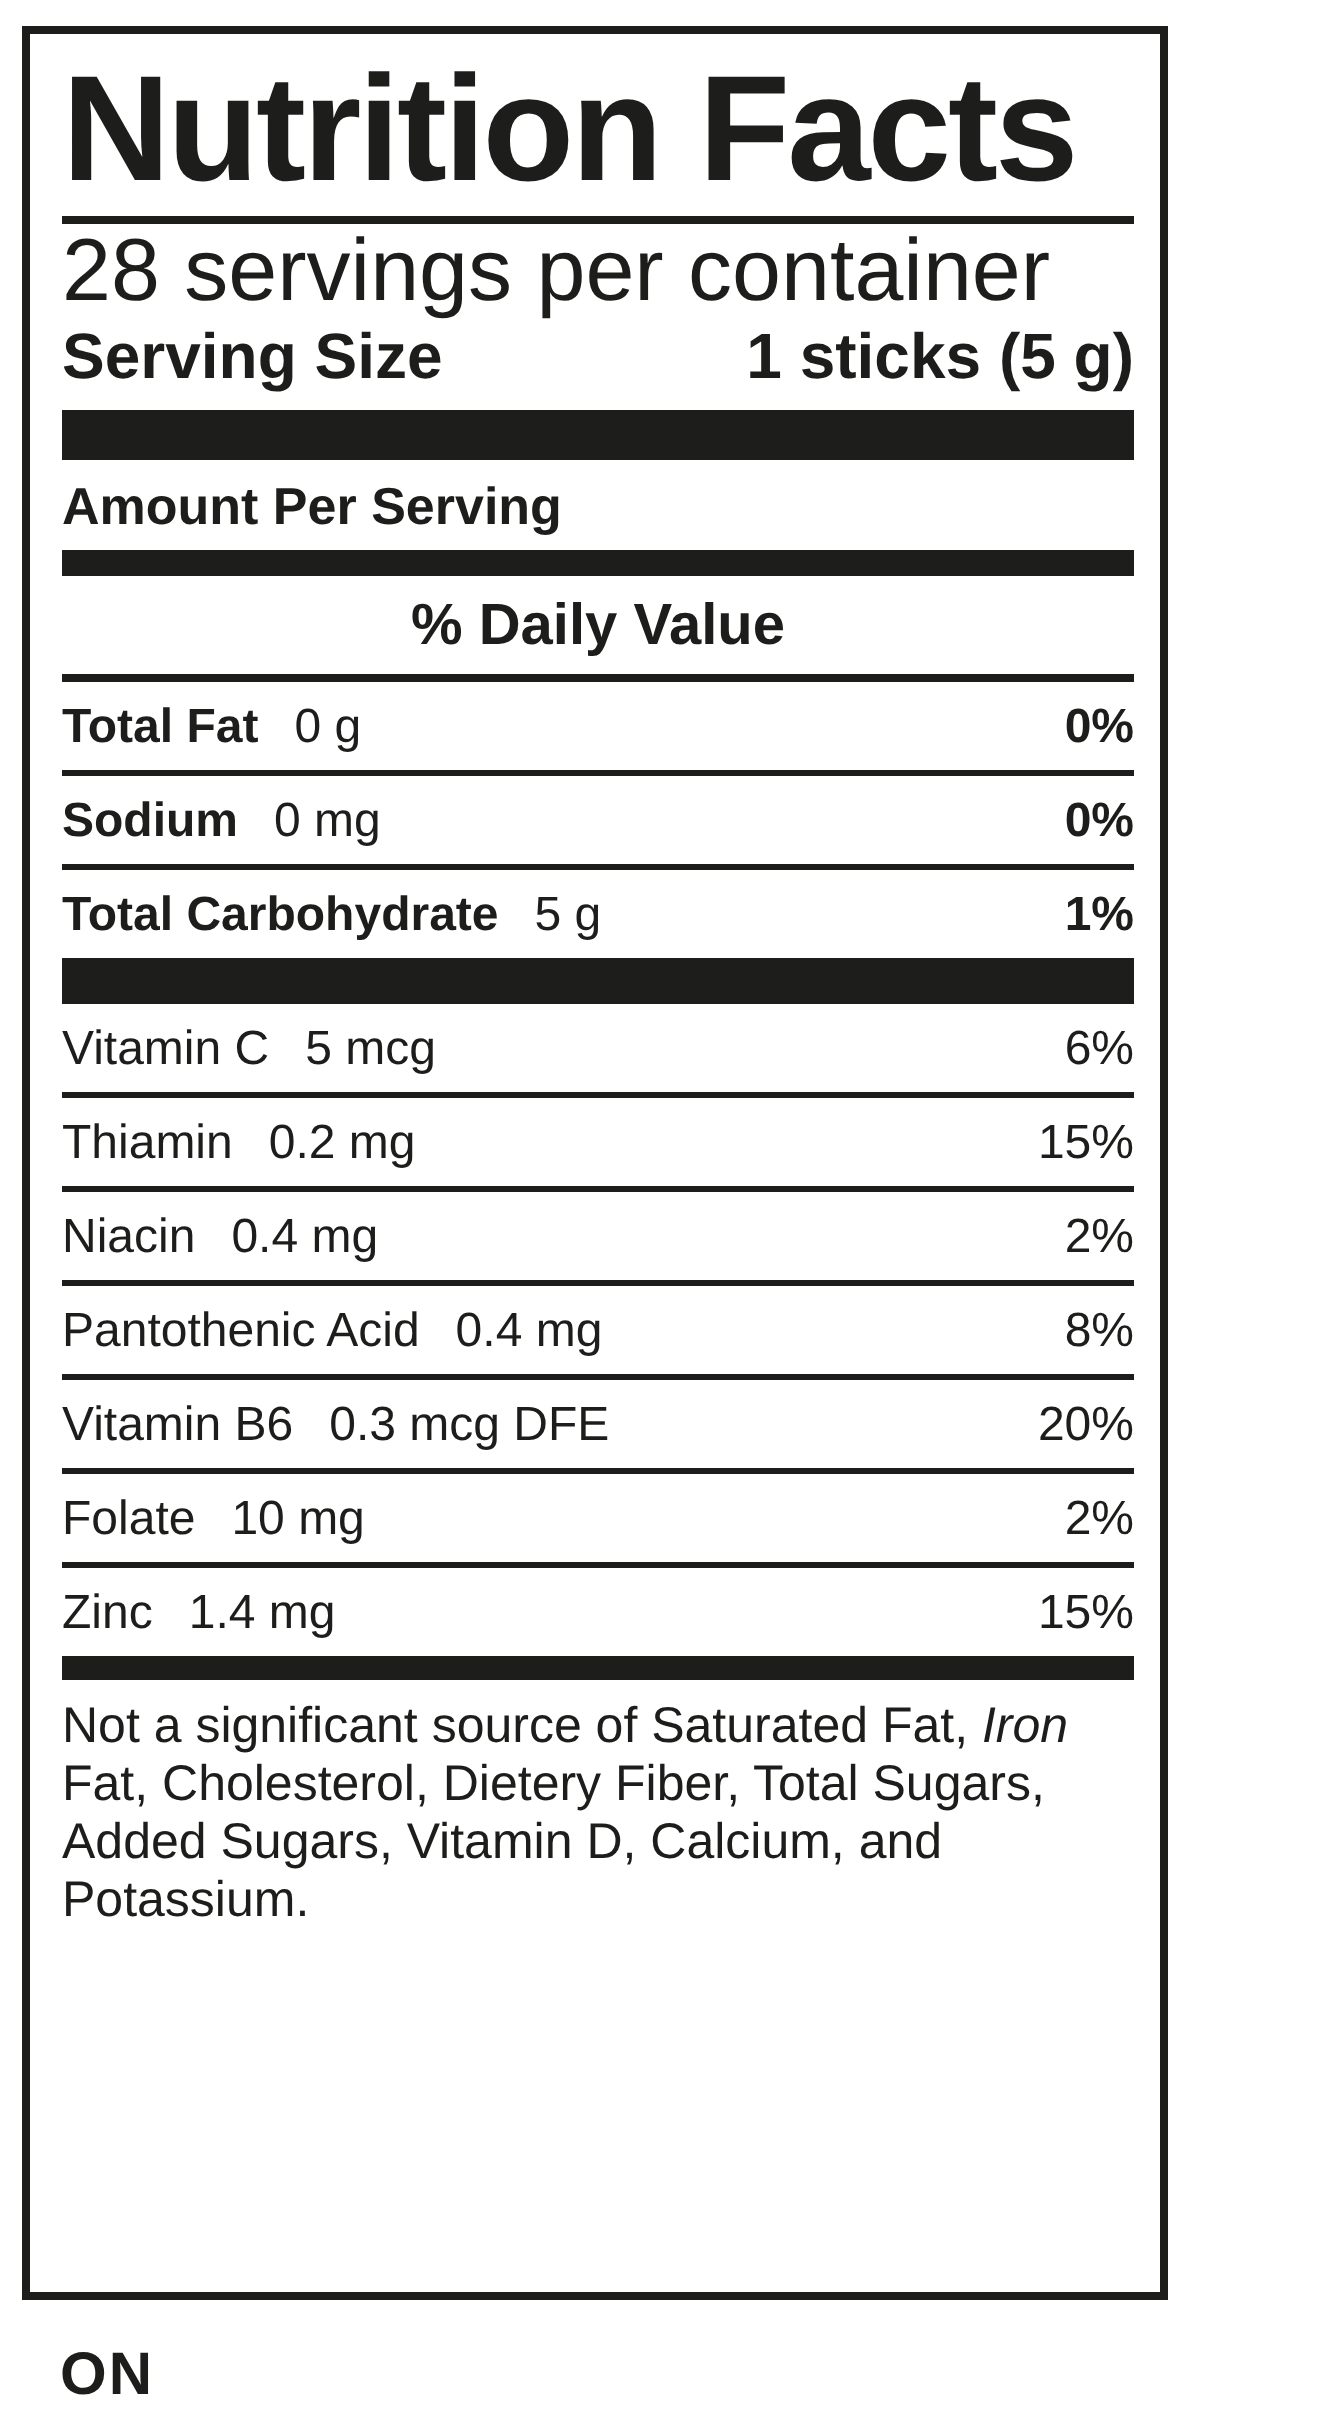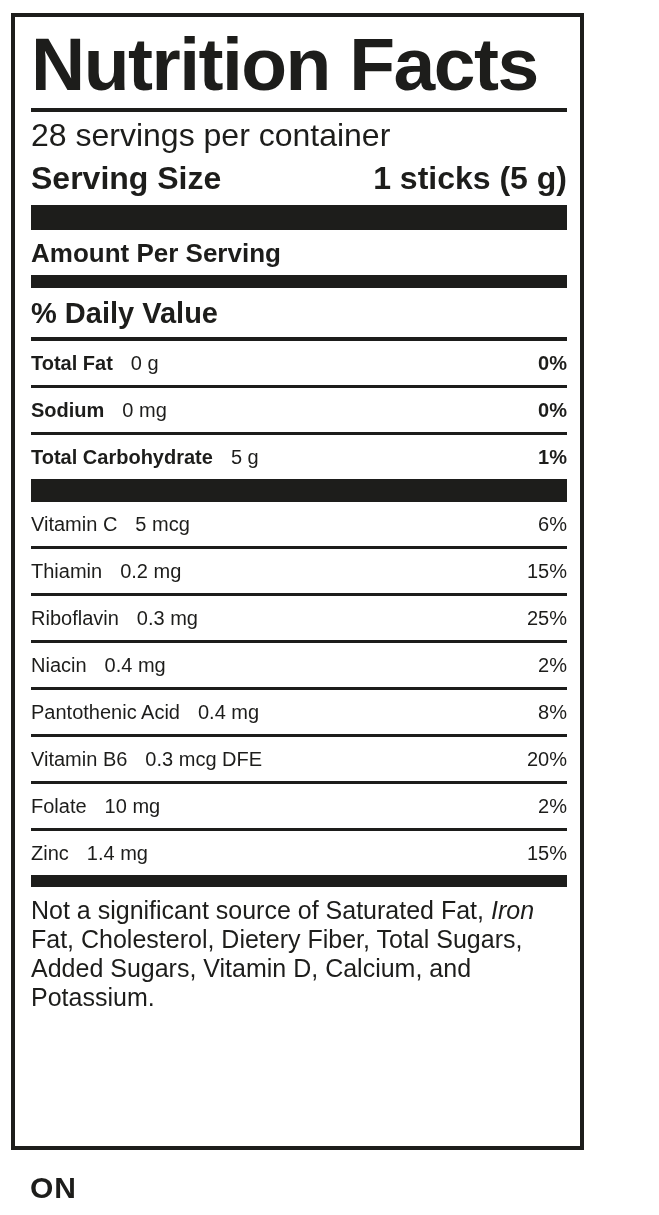--- a/index.html
+++ b/index.html
@@ -23,47 +23,47 @@
   }
   .nf-title {
     font-size: 75px;
     font-weight: bold;
     letter-spacing: -1.5px;
     line-height: 1.0;
     margin-top: 5px;
     white-space: nowrap;
   }
   .thin-rule { height: 4px; background: var(--ink); margin-top: 6px; }
-  .servings-line { font-size: 32px; line-height: 43px; margin-top: 2px; }
+  .servings-line { font-size: 44px; line-height: 43px; margin-top: 2px; }
   .serving-size-row {
     display: flex; justify-content: space-between;
     font-size: 32px; font-weight: bold; line-height: 43px;
   }
   .bar { background: var(--ink); width: 100%; }
   .bar-xl { height: 25px; margin-top: 5px; }
   .bar-md { height: 13px; margin-top: 7px; }
   .bar-lg { height: 23px; }
   .bar-sm { height: 12px; }
   .amount-per-serving { font-size: 26px; font-weight: bold; line-height: 30px; margin-top: 8px; }
   .calories-row {
     display: flex; justify-content: space-between; align-items: baseline;
     margin-top: 1px;
   }
   .calories-label { font-size: 58px; font-weight: bold; line-height: 66px; }
   .calories-value { font-size: 78px; font-weight: bold; line-height: 70px; }
   .dv-header {
-    text-align: left; font-weight: bold;
+    text-align: center; font-weight: bold;
     font-size: 29px; line-height: 30px;
     padding: 10px 0 9px;
     border-bottom: 4px solid var(--ink);
   }
   .rows { width: 100%; }
   .row {
     display: flex; align-items: center;
-    font-size: 20px; line-height: 33px;
+    font-size: 24px; line-height: 33px;
     padding: 6px 0 5px;
     border-bottom: 3px solid var(--ink);
   }
   .rows .row:last-child { border-bottom: none; }
   .row .n-amount { margin-left: 18px; }
   .row .n-dv { margin-left: auto; }
   .macros .row .n-name, .macros .row .n-dv { font-weight: bold; }
   .footnote {
     font-size: 25px; line-height: 29px;
     padding-top: 9px;
@@ -115,25 +115,20 @@
     <span class="n-name">Vitamin C</span>
     <span class="n-amount">5 mcg</span>
     <span class="n-dv">6%</span>
   </div>
       <div class="row">
     <span class="n-name">Thiamin</span>
     <span class="n-amount">0.2 mg</span>
     <span class="n-dv">15%</span>
   </div>
       <div class="row">
-    <span class="n-name">Riboflavin</span>
-    <span class="n-amount">0.3 mg</span>
-    <span class="n-dv">25%</span>
-  </div>
-      <div class="row">
     <span class="n-name">Niacin</span>
     <span class="n-amount">0.4 mg</span>
     <span class="n-dv">2%</span>
   </div>
       <div class="row">
     <span class="n-name">Pantothenic Acid</span>
     <span class="n-amount">0.4 mg</span>
     <span class="n-dv">8%</span>
   </div>
       <div class="row">

